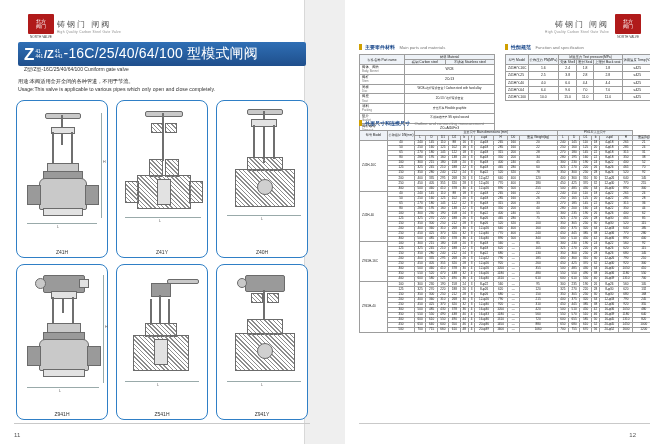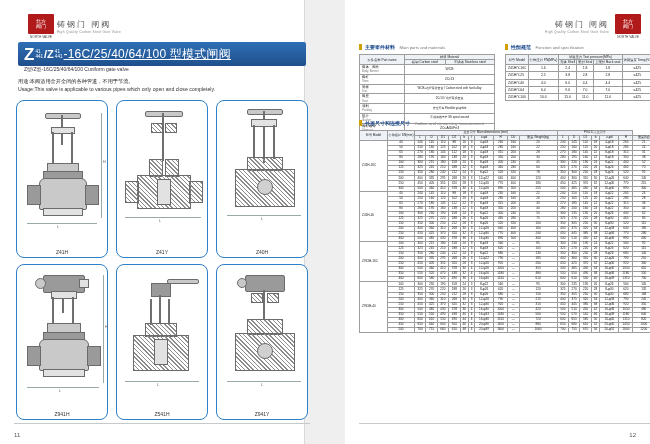--- a/index.html
+++ b/index.html
@@ -33,21 +33,21 @@
 
   
   .titlebar{
     position:absolute;left:18px;top:42px;width:288px;height:24px;
     background:linear-gradient(#2f6fb5,#1f4f8c);
     border-radius:2px;display:flex;align-items:center;padding:0 6px;box-sizing:border-box;
     color:#fff;
   }
   .big-z{font-size:17px;font-weight:bold;line-height:1;}
   .z-stack{display:inline-block;font-size:4.6px;line-height:1.15;margin:0 1px;text-align:left;}
-  .title-main{font-size:12px;letter-spacing:.2px;text-decoration:underline;}
+  .title-main{font-size:14px;letter-spacing:.2px;}
   .title-sub{position:absolute;left:24px;top:66px;font-size:5px;color:#333;}
   .usage{position:absolute;left:18px;top:78px;width:290px;font-size:5.2px;color:#222;line-height:1.5;}
   .usage .en{color:#333;}
 
   
   .panels{position:absolute;left:16px;top:100px;width:292px;height:322px;}
   .panel{
     position:absolute;border:1.5px solid #2f7fc6;border-radius:8px;background:#fff;
     box-sizing:border-box;
   }

